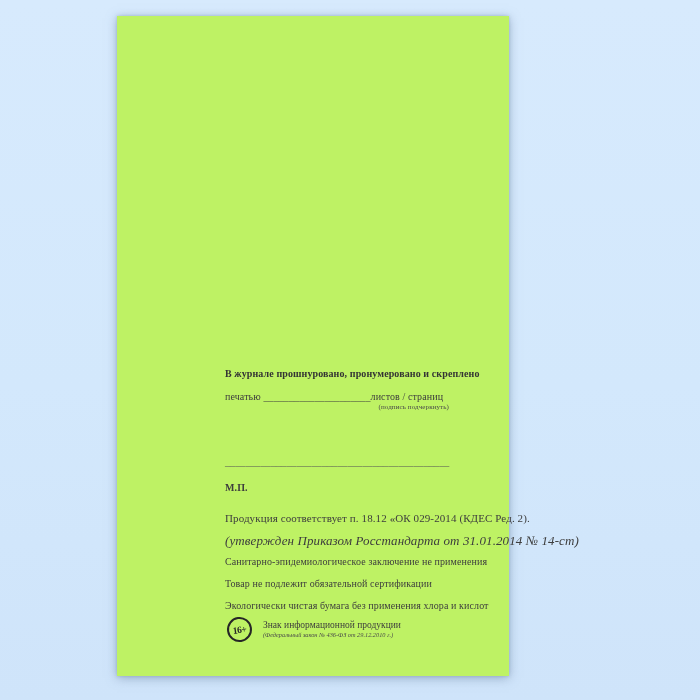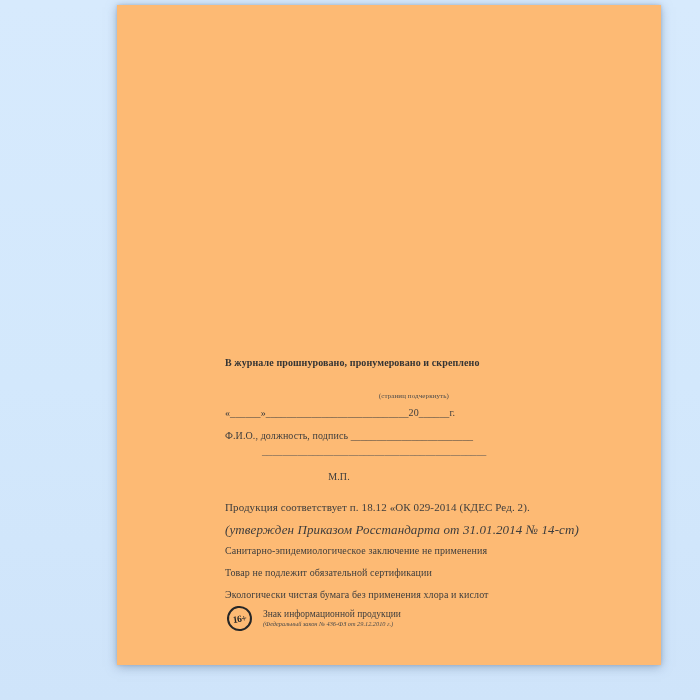--- a/index.html
+++ b/index.html
@@ -7,45 +7,45 @@
     width: 700px; height: 700px;
     overflow: hidden;
     font-family: "Liberation Serif", "DejaVu Serif", serif;
   }
   body {
     background: linear-gradient(180deg, #d7eafd 0%, #d3e8fc 55%, #cfe4fa 100%);
   }
   .stage { position: relative; width: 700px; height: 700px; }
   .page {
     position: absolute;
-    left: 117px; top: 5px;
-    width: 544px; height: 660px;
-    background: #fdba74;
+    left: 117px; top: 16px;
+    width: 392px; height: 660px;
+    background: #bef264;
     box-shadow: 0 2px 10px rgba(105, 130, 160, 0.55), 0 0 3px rgba(105, 130, 160, 0.35);
   }
   .line {
     position: absolute;
     left: 108px;
     width: 240px;
     color: #3d3d3d;
     font-size: 10px;
     line-height: 12px;
     white-space: nowrap;
     letter-spacing: 0.1px;
   }
   .heading { font-weight: bold; color: #343434; }
   .note {
     width: 224px;
     text-align: right;
     font-size: 7px;
     line-height: 8px;
     color: #4a4a4a;
   }
-  .blank-underscores { color: #555; margin-left: 37px; }
-  .stamp { width: 228px; text-align: center; }
+  .blank-underscores { color: #555; }
+  .stamp { width: 228px; text-align: left; font-weight: bold; }
   .para1 { font-size: 11px; line-height: 11px; }
   .para2 { font-size: 8.5px; line-height: 11px; }
   .para3 { font-size: 13px; line-height: 11px; font-style: italic; }
   .statement { font-size: 10px; }
   .age-badge {
     position: absolute;
     left: 110px; top: 601px;
     width: 25px; height: 25px;
     border: 2.2px solid #262626;
     border-radius: 50%;
@@ -79,26 +79,25 @@
   }
 </style>
 </head>
 <body>
 
 <div class="stage">
   <div class="page">
 
     <div class="line heading" style="top:352px">В журнале прошнуровано, пронумеровано и скреплено</div>
 
+    <div class="line" style="top:375px">печатью _____________________листов / страниц</div>
 
-    <div class="line note" style="top:387px">(страниц подчеркнуть)</div>
+    <div class="line note" style="top:387px">(подпись подчеркнуть)</div>
 
-    <div class="line" style="top:402px">«______»____________________________20______г.</div>
 
-    <div class="line" style="top:425px">Ф.И.О., должность, подпись ________________________</div>
 
     <div class="line blank-underscores" style="top:440px">____________________________________________</div>
 
     <div class="line stamp" style="top:466px">М.П.</div>
 
     <div class="line para1" style="top:497px">Продукция соответствует п. 18.12 «ОК 029-2014 (КДЕС Ред. 2).</div>
 
 
     <div class="line para3" style="top:519px">(утвержден Приказом Росстандарта от 31.01.2014 № 14-ст)</div>
 

